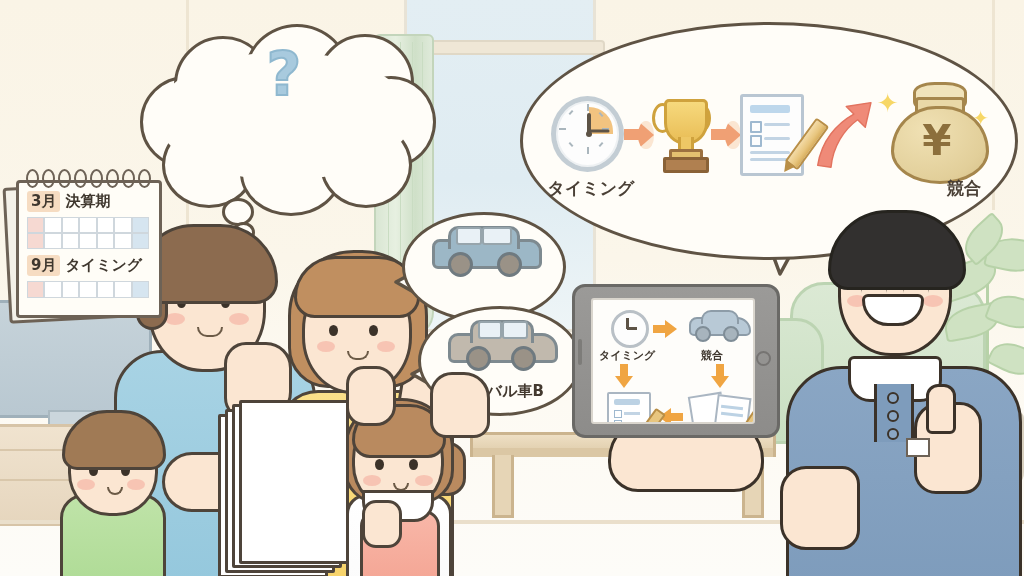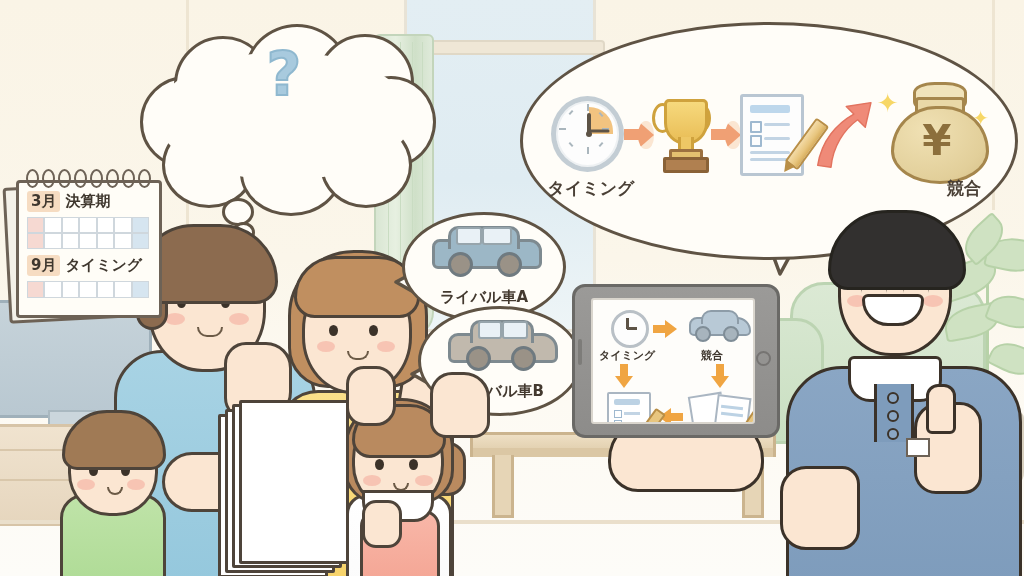--- a/index.html
+++ b/index.html
@@ -520,21 +520,20 @@
   </svg>
   <div class="rival rivalA">
     <div class="car">
       <div class="body" style="background:#9cb7c6;"></div>
       <div class="cab" style="background:#9cb7c6;"></div>
       <div class="win" style="left:24px;bottom:32px;width:22px;height:14px;"></div>
       <div class="win" style="left:50px;bottom:32px;width:26px;height:14px;"></div>
       <div class="wheel" style="left:16px;"></div>
       <div class="wheel" style="right:14px;"></div>
     </div>
-    <div class="rival-label">ライバル車A</div>
   </div>
 
   <svg class="tail" style="left:410px;top:352px;width:36px;height:46px;" viewBox="0 0 36 46">
     <path d="M32 6 L30 38 L2 22 Z" fill="#fffdf8" stroke="#5f5344" stroke-width="3.5" stroke-linejoin="round"></path>
   </svg>
   <div class="rival rivalB">
     <div class="car">
       <div class="body" style="background:#c1b9ad;border-radius:10px 16px 6px 6px;"></div>
       <div class="cab" style="background:#c1b9ad;left:22px;width:58px;"></div>
       <div class="win" style="left:30px;bottom:32px;width:20px;height:14px;"></div>

